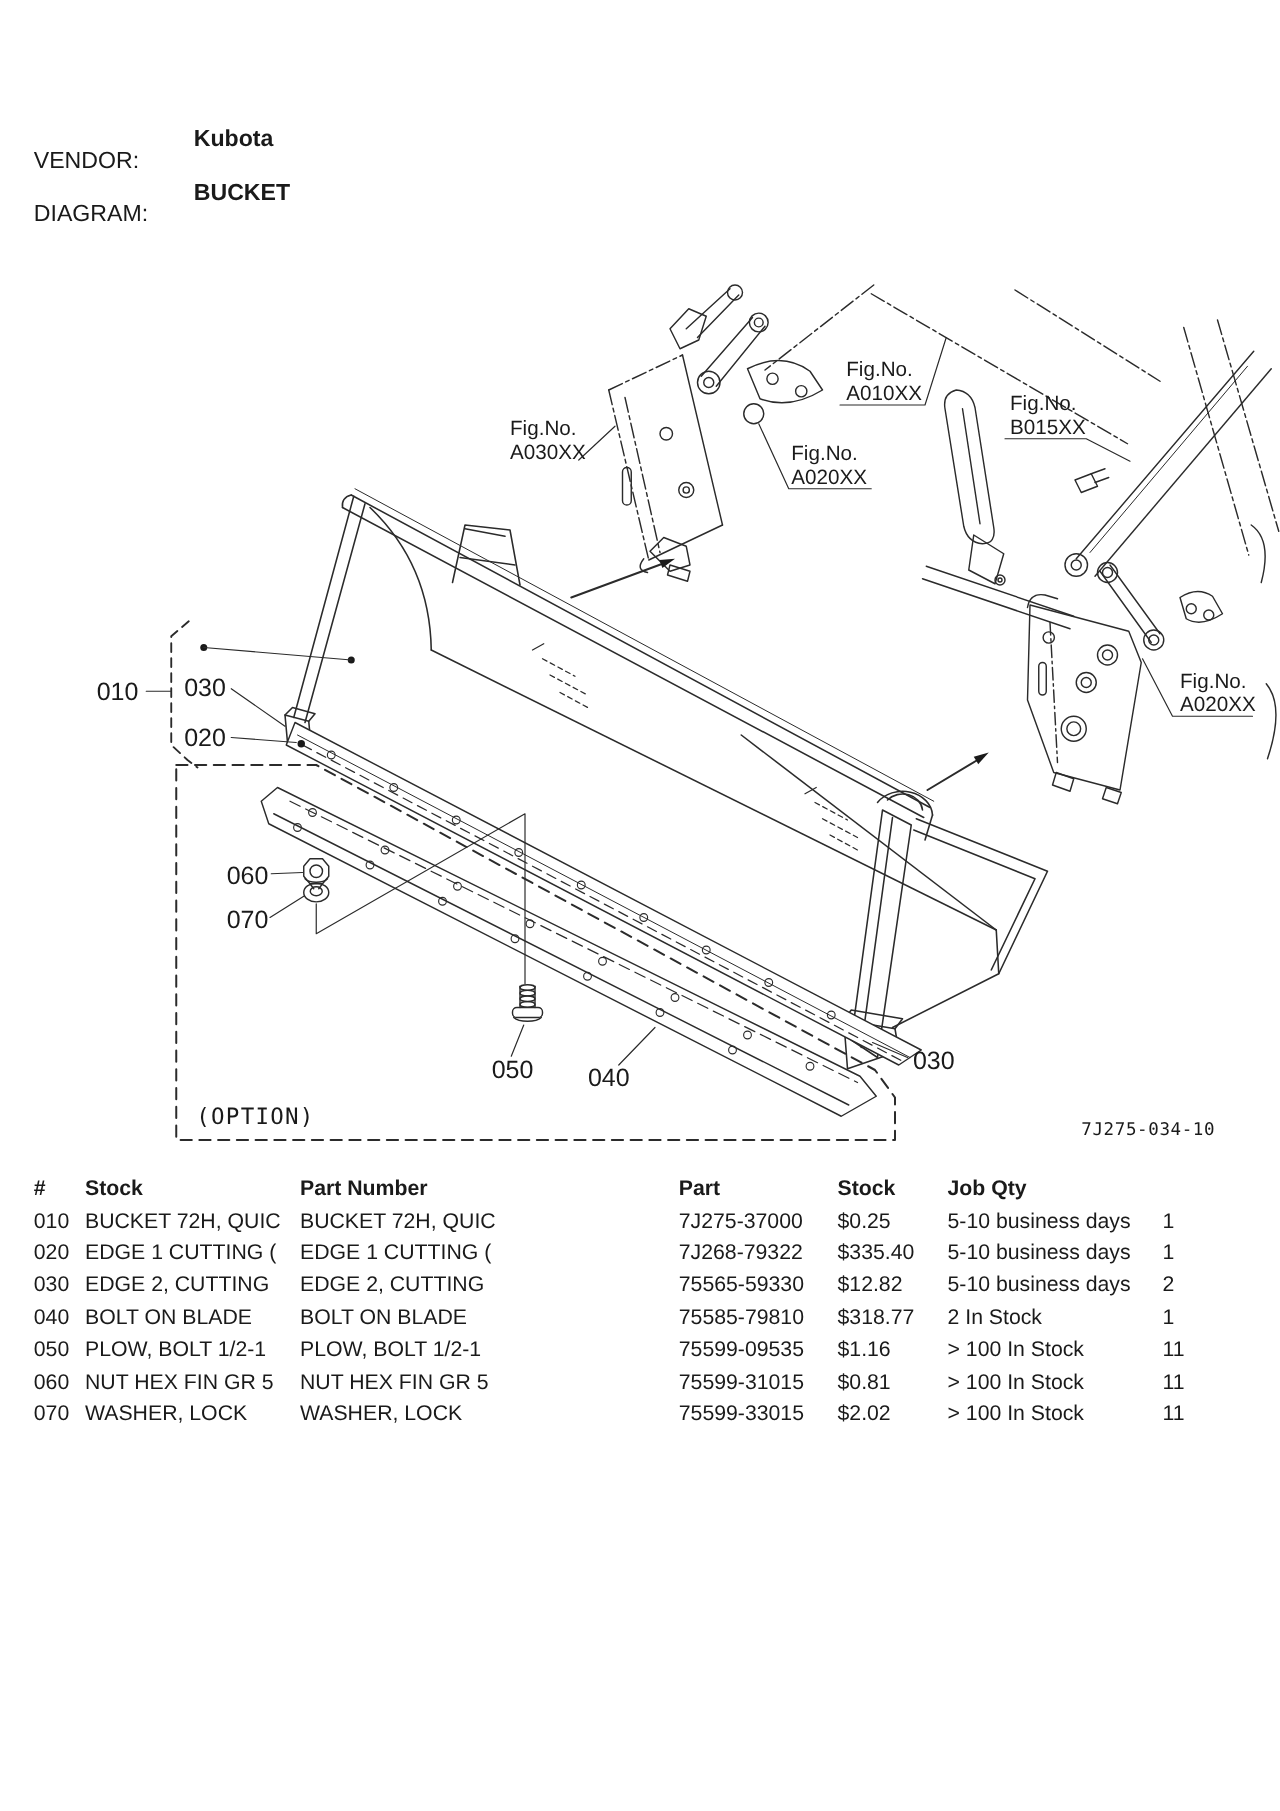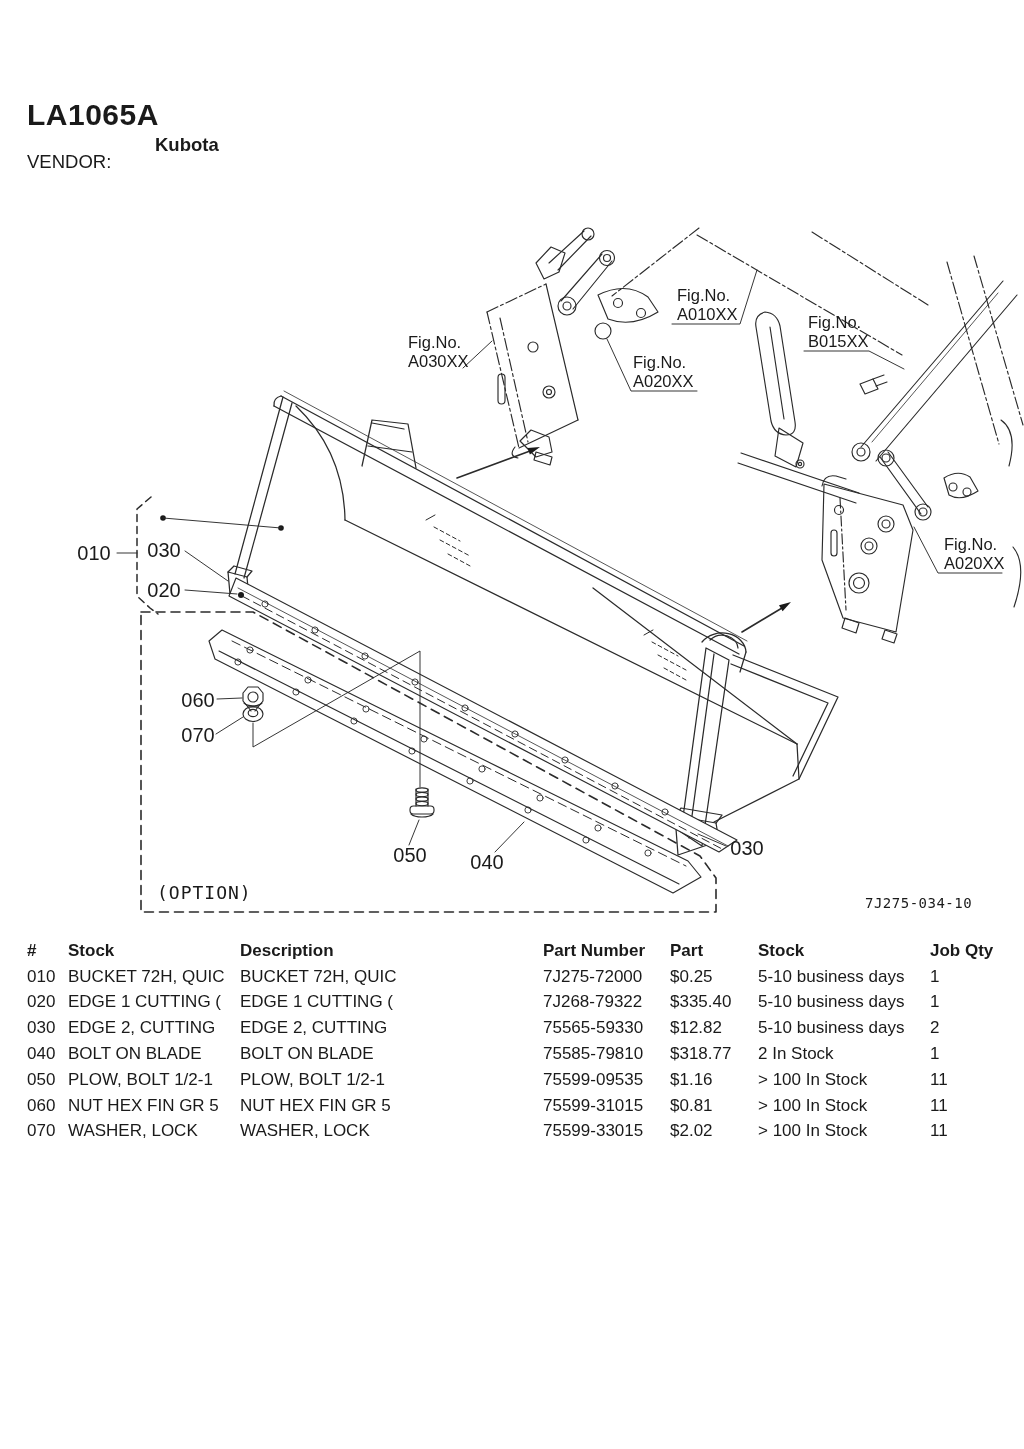--- a/index.html
+++ b/index.html
@@ -23,24 +23,27 @@
   #tbl{position:absolute;left:27px;top:938px;width:980px;font-size:17px;}
   .trow{display:grid;grid-template-columns:41px 172px 303px 127px 88px 172px 70px;
         height:25.8px;align-items:center;white-space:nowrap;}
   .trow.head{font-weight:bold;}
 </style>
 </head>
 <body>
 <div id="page">
 
 <div id="hdr">
-  <div id="model">LA1065A</div>
   <div class="hrow">
     <span class="hlabel">VENDOR:</span>
     <span class="hval">Kubota</span>
+  </div>
+  <div class="hrow">
+    <span class="hlabel">DIAGRAM:</span>
+    <span class="hval bold">BUCKET</span>
   </div>
 </div>
 
 <div id="diag">
 <svg width="1024" height="700" viewBox="0 225 1024 700">
   <g fill="none" stroke="#2b2b2b" stroke-width="1.15" stroke-linecap="round" stroke-linejoin="round">
 
     <g stroke-dasharray="12 3 3 3">
       <path d="M697,235 L902,355"></path>
       <path d="M699,228 L612,296"></path>
@@ -293,31 +296,30 @@
 
   <text class="optionlbl" x="157" y="899">(OPTION)</text>
   <text class="dwgno" x="865" y="908">7J275-034-10</text>
 </svg>
 </div>
 
 <div id="tbl">
   <div class="trow head">
     <span>#</span>
     <span>Stock</span>
-    <span>Description</span>
     <span>Part Number</span>
     <span>Part</span>
     <span>Stock</span>
     <span>Job Qty</span>
   </div>
   <div class="trow">
     <span>010</span>
     <span>BUCKET 72H, QUIC</span>
     <span>BUCKET 72H, QUIC</span>
-    <span>7J275-72000</span>
+    <span>7J275-37000</span>
     <span>$0.25</span>
     <span>5-10 business days</span>
     <span>1</span>
   </div>
   <div class="trow">
     <span>020</span>
     <span>EDGE 1 CUTTING (</span>
     <span>EDGE 1 CUTTING (</span>
     <span>7J268-79322</span>
     <span>$335.40</span>

